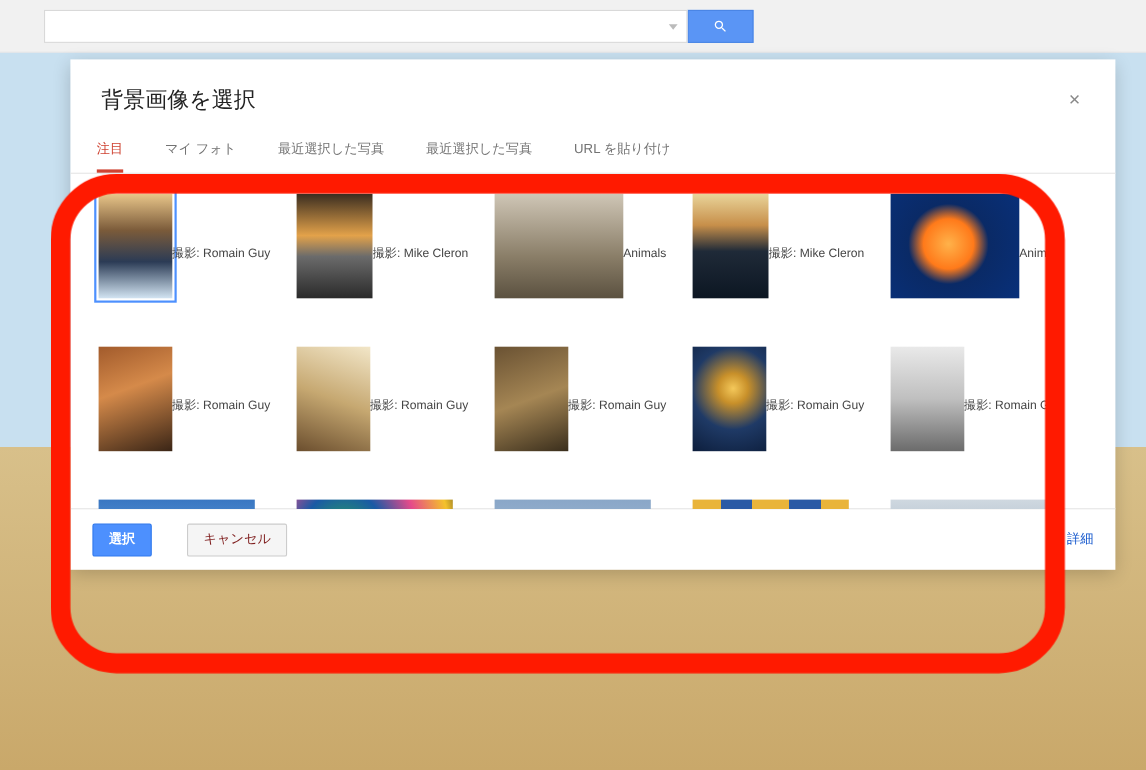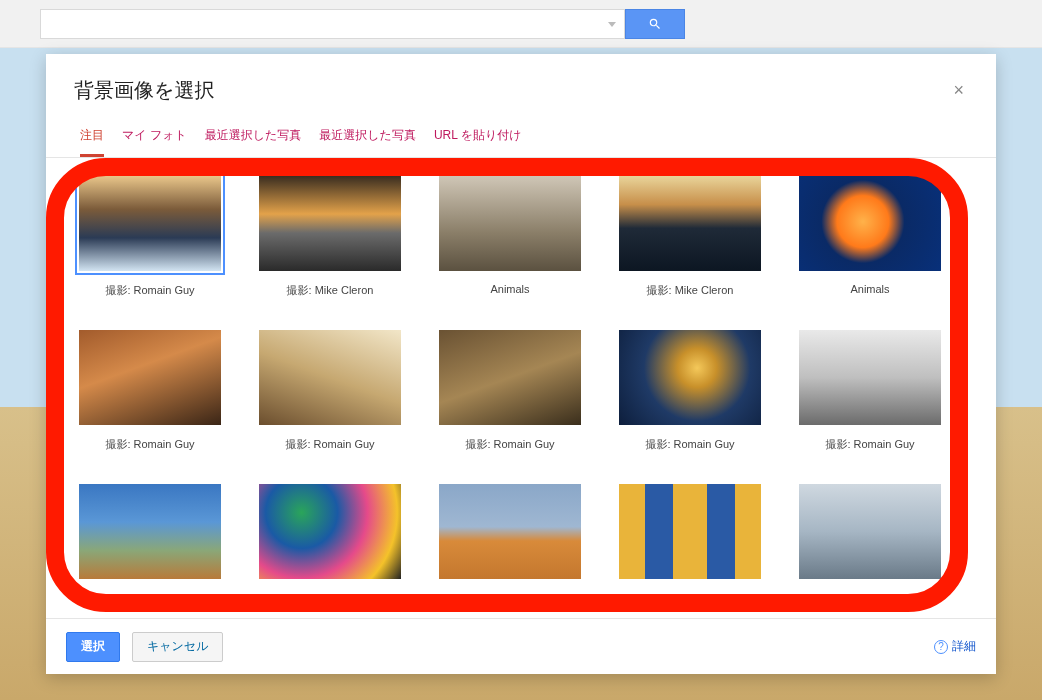--- a/index.html
+++ b/index.html
@@ -47,23 +47,23 @@
 
   .backdrop {
     position: absolute;
     top: 48px; left: 0; right: 0; bottom: 0;
     background: linear-gradient(to bottom,#c8e0f0 0%,#c8e0f0 55%,#d8c08a 55%,#c9a86a 100%);
   }
 
   .dialog {
     position: absolute;
     top: 54px;
-    left: 46px;
+    left: 64px;
     width: 950px;
-    height: 620px;
+    height: 464px;
     background: #fff;
     box-shadow: 0 4px 16px rgba(0,0,0,.2);
     display: flex;
     flex-direction: column;
   }
   .dialog-header {
     padding: 22px 28px 14px 28px;
     display: flex;
     align-items: center;
     justify-content: space-between;
@@ -74,27 +74,27 @@
     font-weight: 400;
   }
   .close-x {
     font-size: 18px;
     color: #888;
     cursor: pointer;
     padding: 4px;
   }
   .tabs {
     display: flex;
-    gap: 18px;
-    padding: 0 34px;
+    gap: 38px;
+    padding: 0 24px;
     border-bottom: 1px solid #e5e5e5;
   }
   .tab {
     font-size: 12px;
-    color: #be185d;
+    color: #737373;
     padding: 8px 0 10px 0;
     cursor: pointer;
     border-bottom: 3px solid transparent;
   }
   .tab.active {
     color: #cf4332;
     border-bottom: 3px solid #cf4332;
   }
 
   .grid-wrap {
@@ -111,21 +111,21 @@
   }
   .grid {
     display: grid;
     grid-template-columns: repeat(5, 156px);
     column-gap: 24px;
     row-gap: 32px;
     justify-content: start;
   }
   .thumb-item {
     display: flex;
-    flex-direction: column;
+    flex-direction: row;
     align-items: center;
     cursor: pointer;
   }
   .thumb {
     width: 142px;
     height: 95px;
     background: #888;
     margin-bottom: 12px;
   }
   .thumb.selected {
@@ -138,28 +138,29 @@
     text-align: center;
     white-space: nowrap;
   }
 
   .dialog-footer {
     height: 56px;
     border-top: 1px solid #e5e5e5;
     display: flex;
     align-items: center;
     padding: 0 20px;
+    gap: 20px;
   }
   .btn {
     height: 30px;
     padding: 0 14px;
     font-size: 12px;
     border: 1px solid #ccc;
     background: #f5f5f5;
-    color: #0369a1;
+    color: #7f1d1d;
     cursor: pointer;
     margin-right: 12px;
     border-radius: 2px;
   }
   .btn.primary {
     background: #4d90fe;
     border: 1px solid #3079ed;
     color: #fff;
     font-weight: bold;
   }

